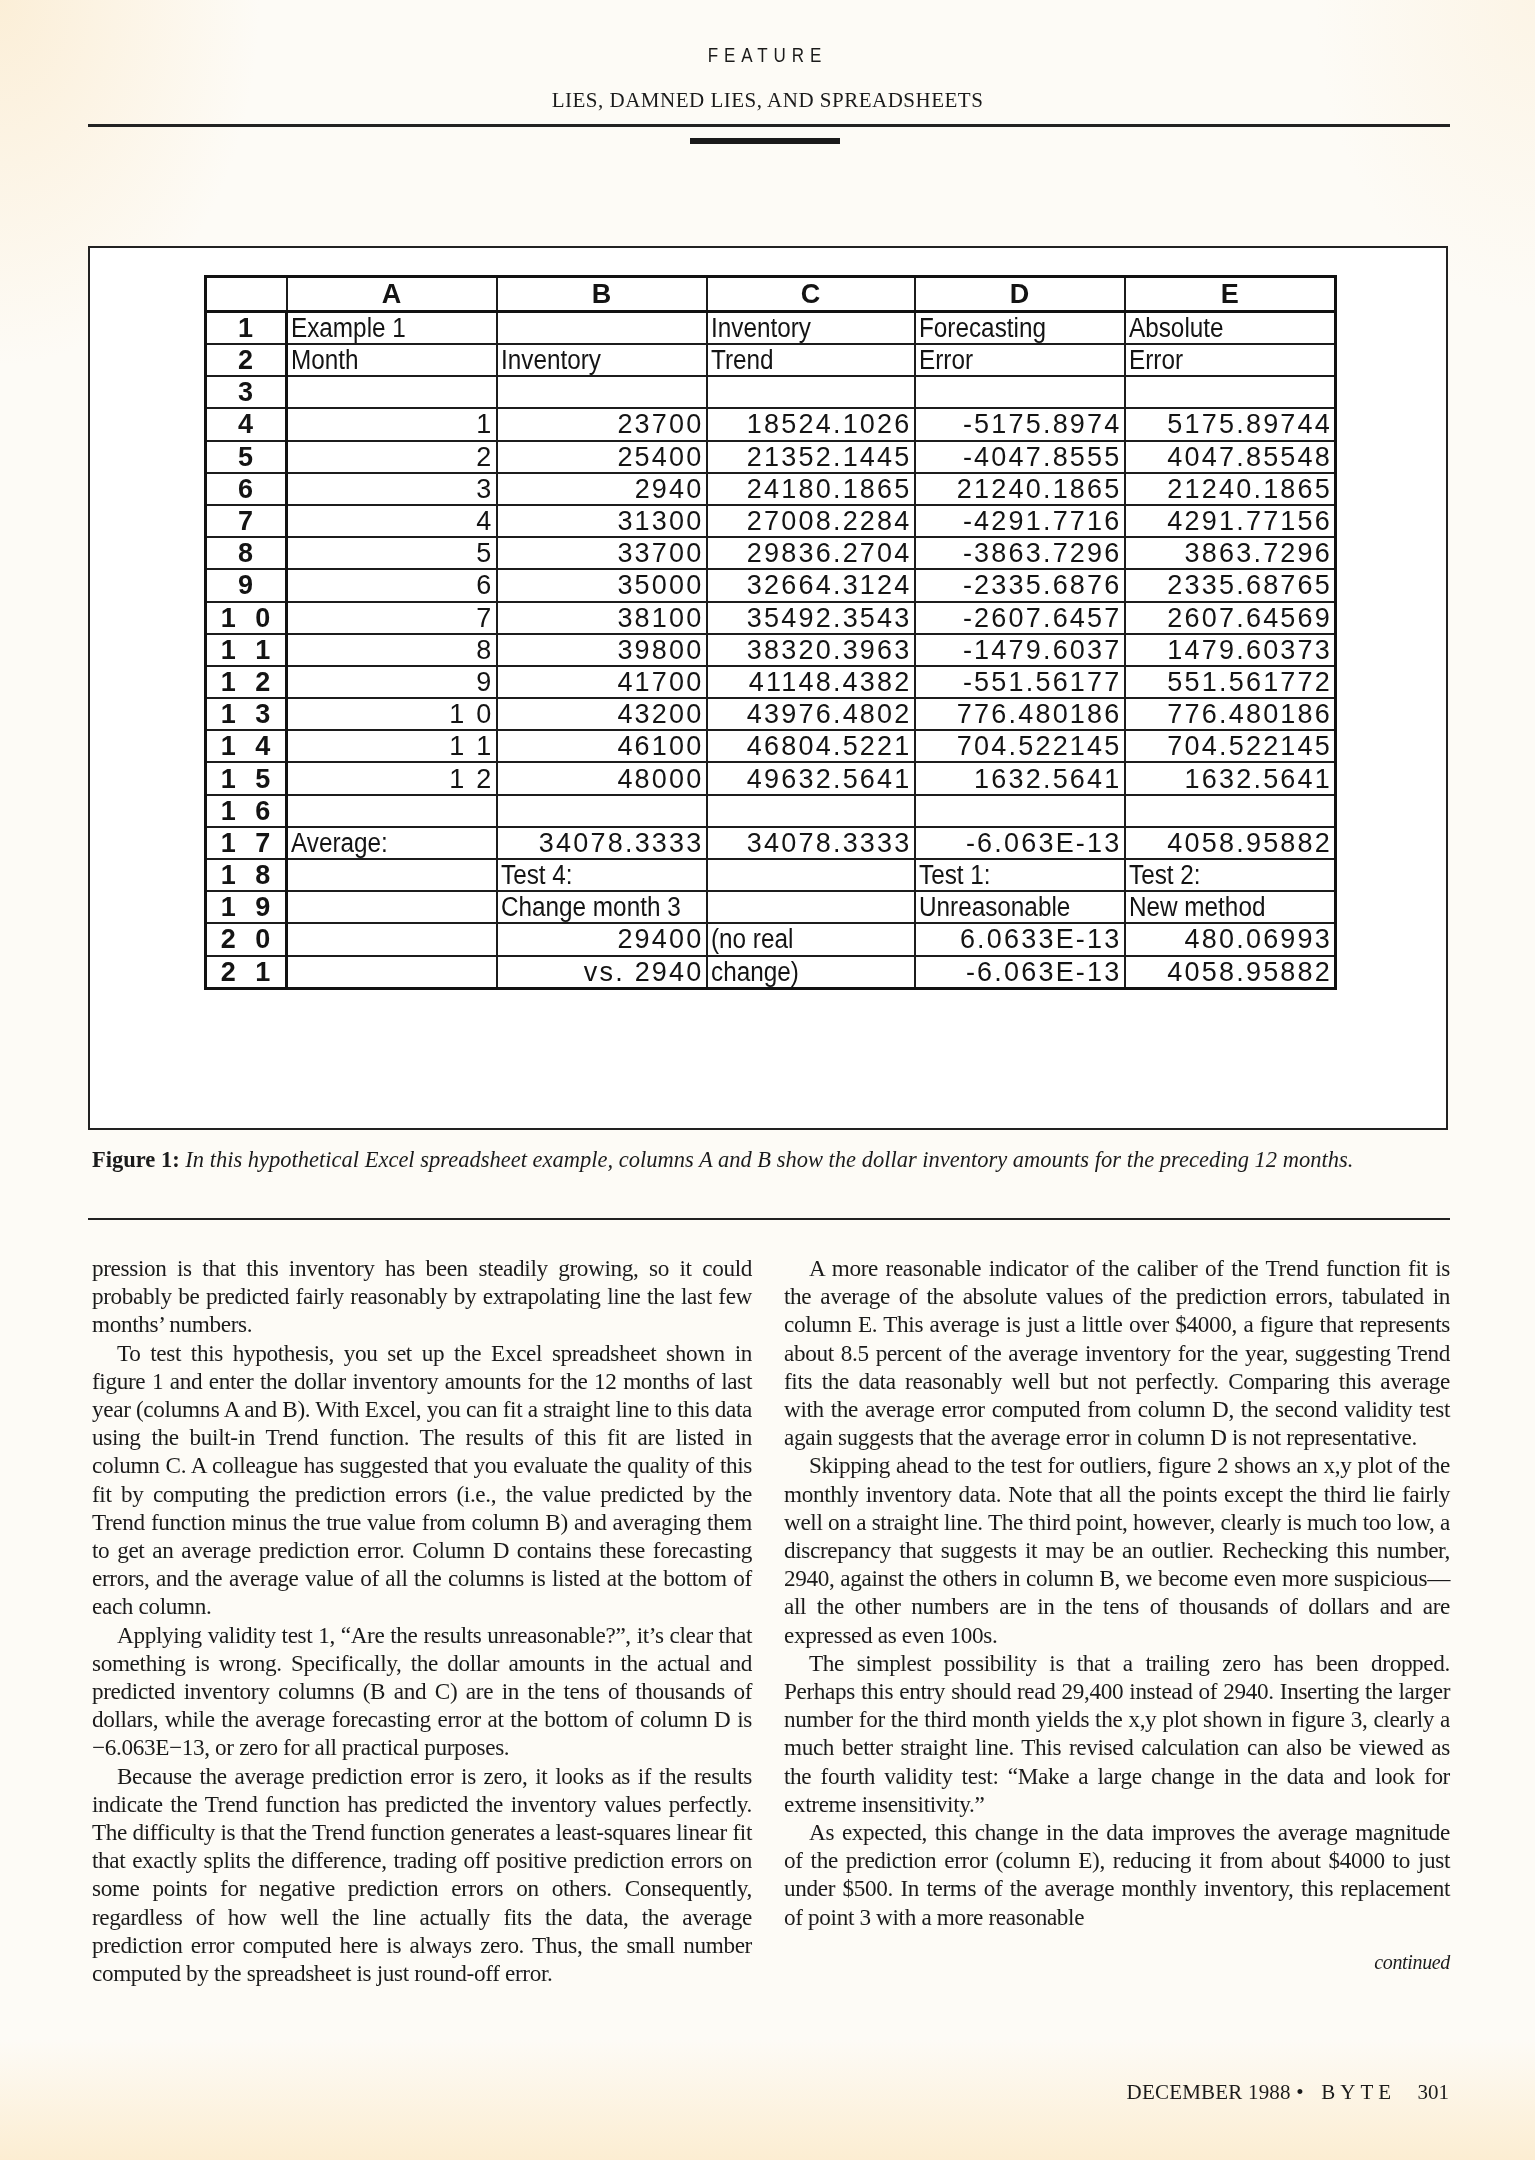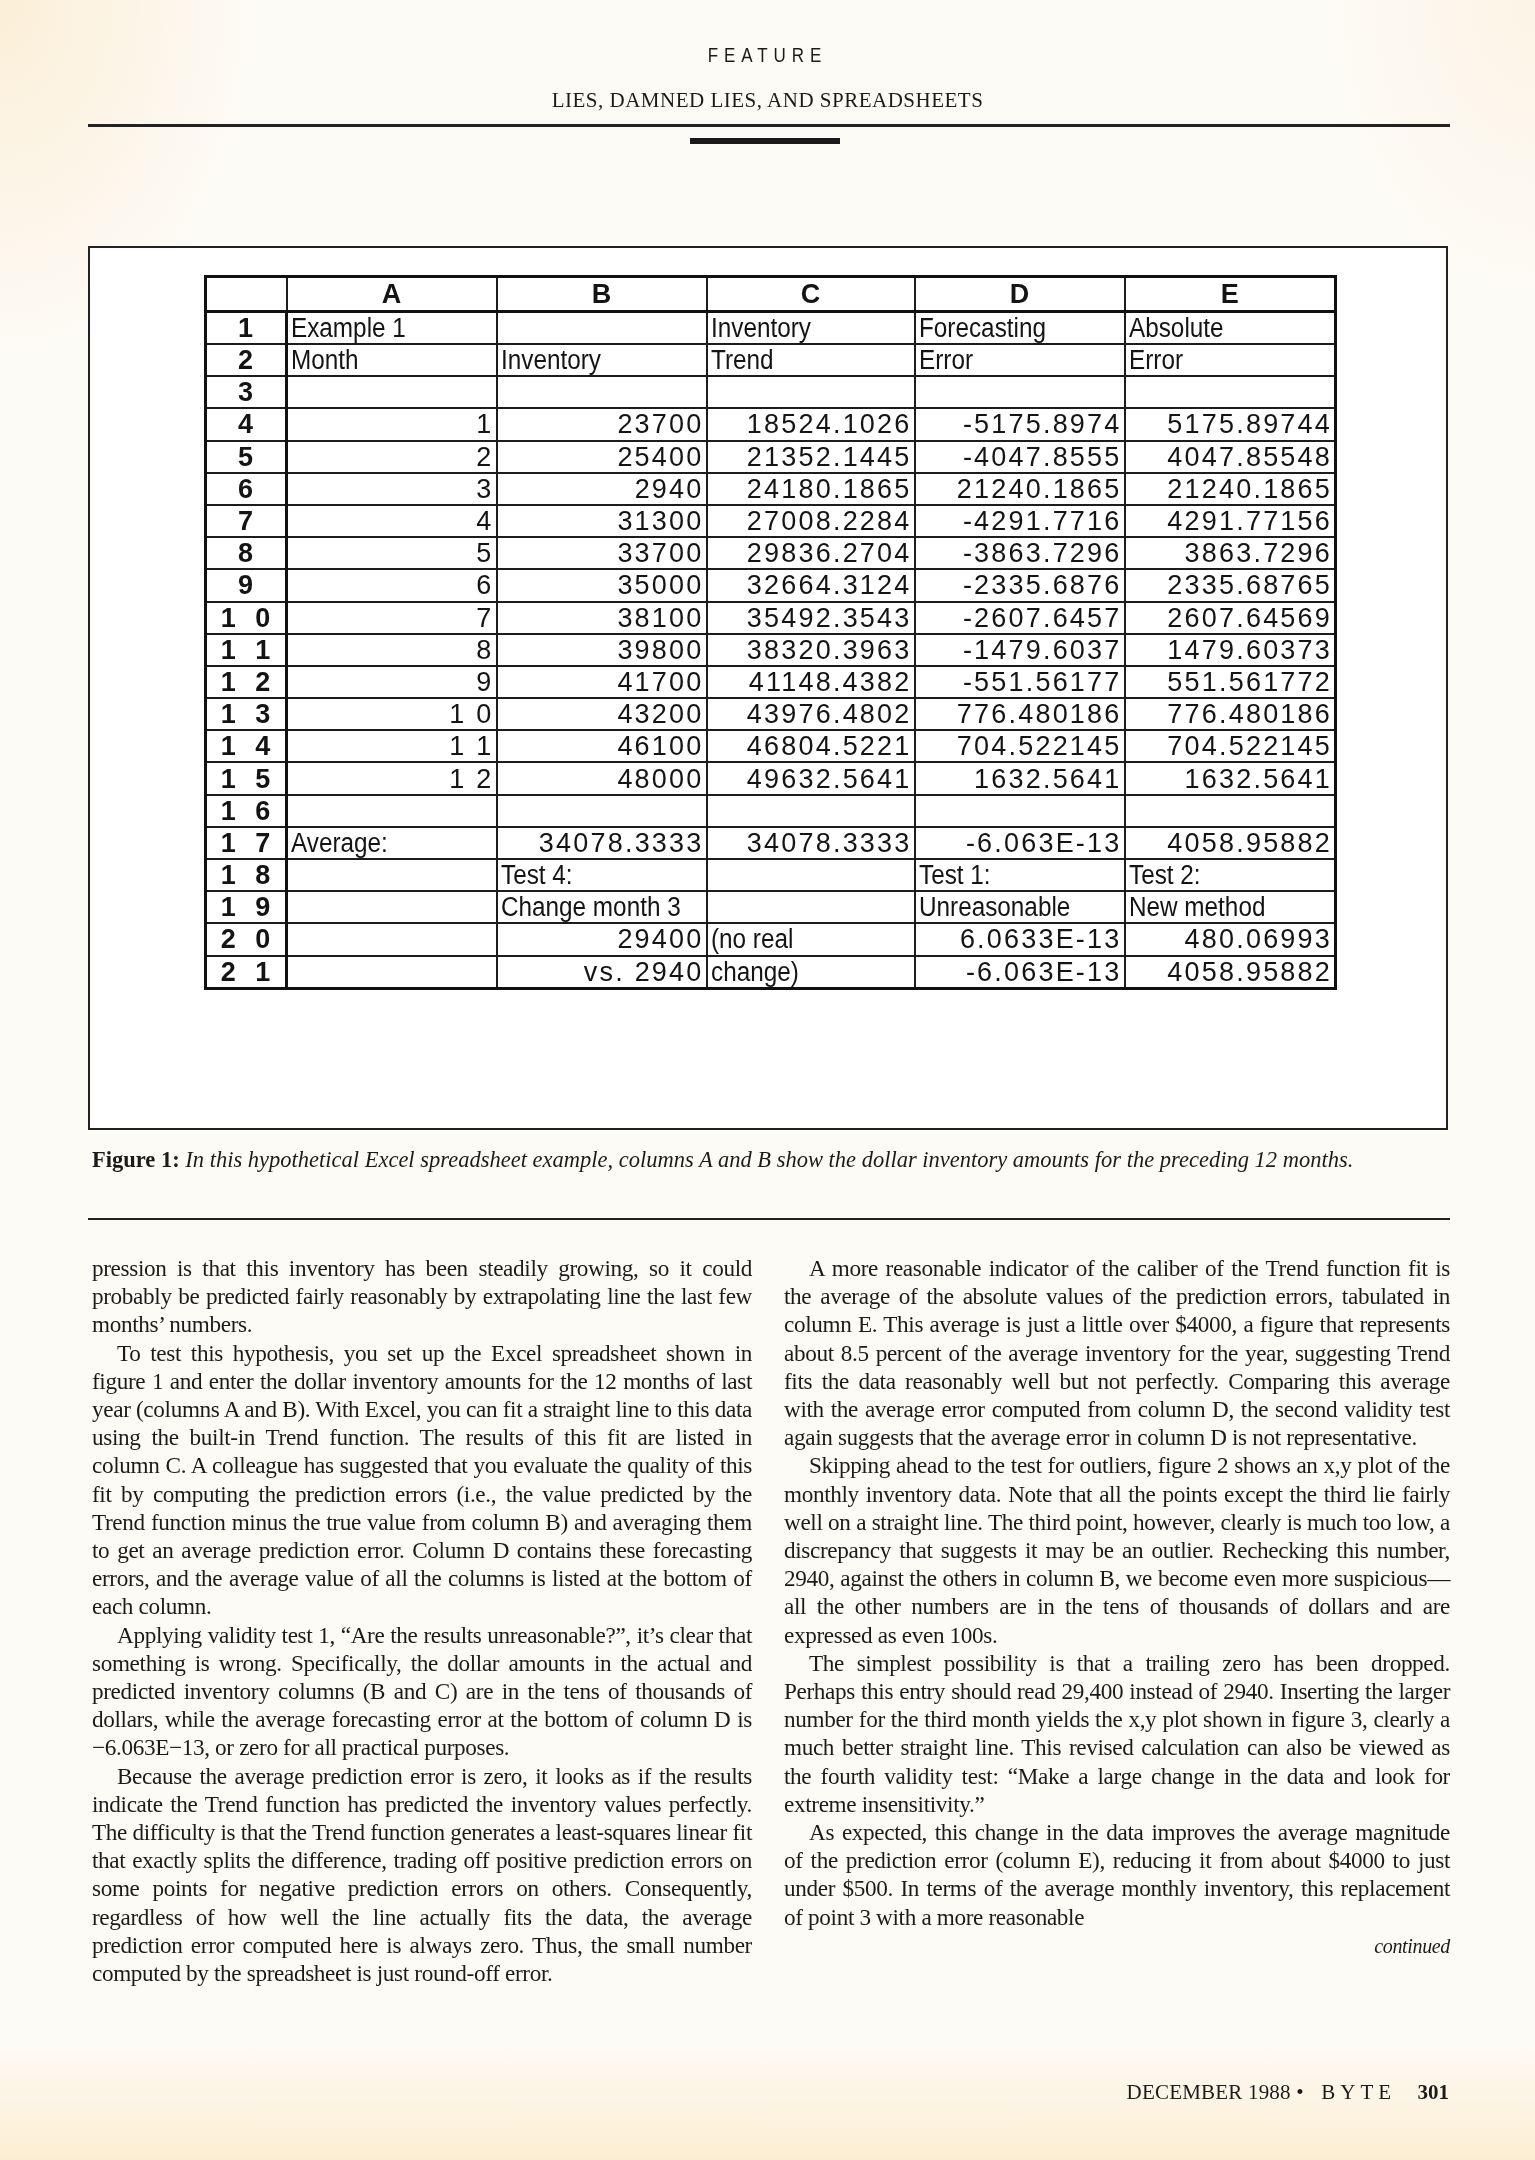--- a/index.html
+++ b/index.html
@@ -59,28 +59,28 @@
 
   .col {
     position: absolute; top: 1254px; width: 660px;
     font-size: 23.2px; line-height: 28.2px; text-align: justify;
     letter-spacing: -0.35px;
   }
   .col p { margin: 0; text-indent: 25px; }
   .col p.cont { text-indent: 0; }
   .col-left { left: 92px; }
   .col-right { left: 784px; width: 666px; }
-  .continued { text-align: right; font-style: italic; font-size: 20px; line-height: 26px; margin-top: 2px; }
+  .continued { text-align: right; font-style: italic; font-size: 20px; line-height: 26px; margin-top: 18px; }
 
   .footer {
     position: absolute; top: 2080px; right: 86px;
     font-size: 21px; letter-spacing: 0.2px;
   }
   .footer .pub { letter-spacing: 5px; margin-left: 12px; }
-  .footer .pageno { font-weight: bold; margin-left: 16px; letter-spacing: 0; margin-top: 48px; }
+  .footer .pageno { font-weight: normal; margin-left: 16px; letter-spacing: 0; margin-top: 48px; }
 </style>
 </head>
 <body>
 
 <div class="page-tint"></div>
 
 <div class="section-label">FEATURE</div>
 <div class="running-title">LIES, DAMNED LIES, AND SPREADSHEETS</div>
 <div class="rule-top"></div>
 <div class="rule-bar"></div>

